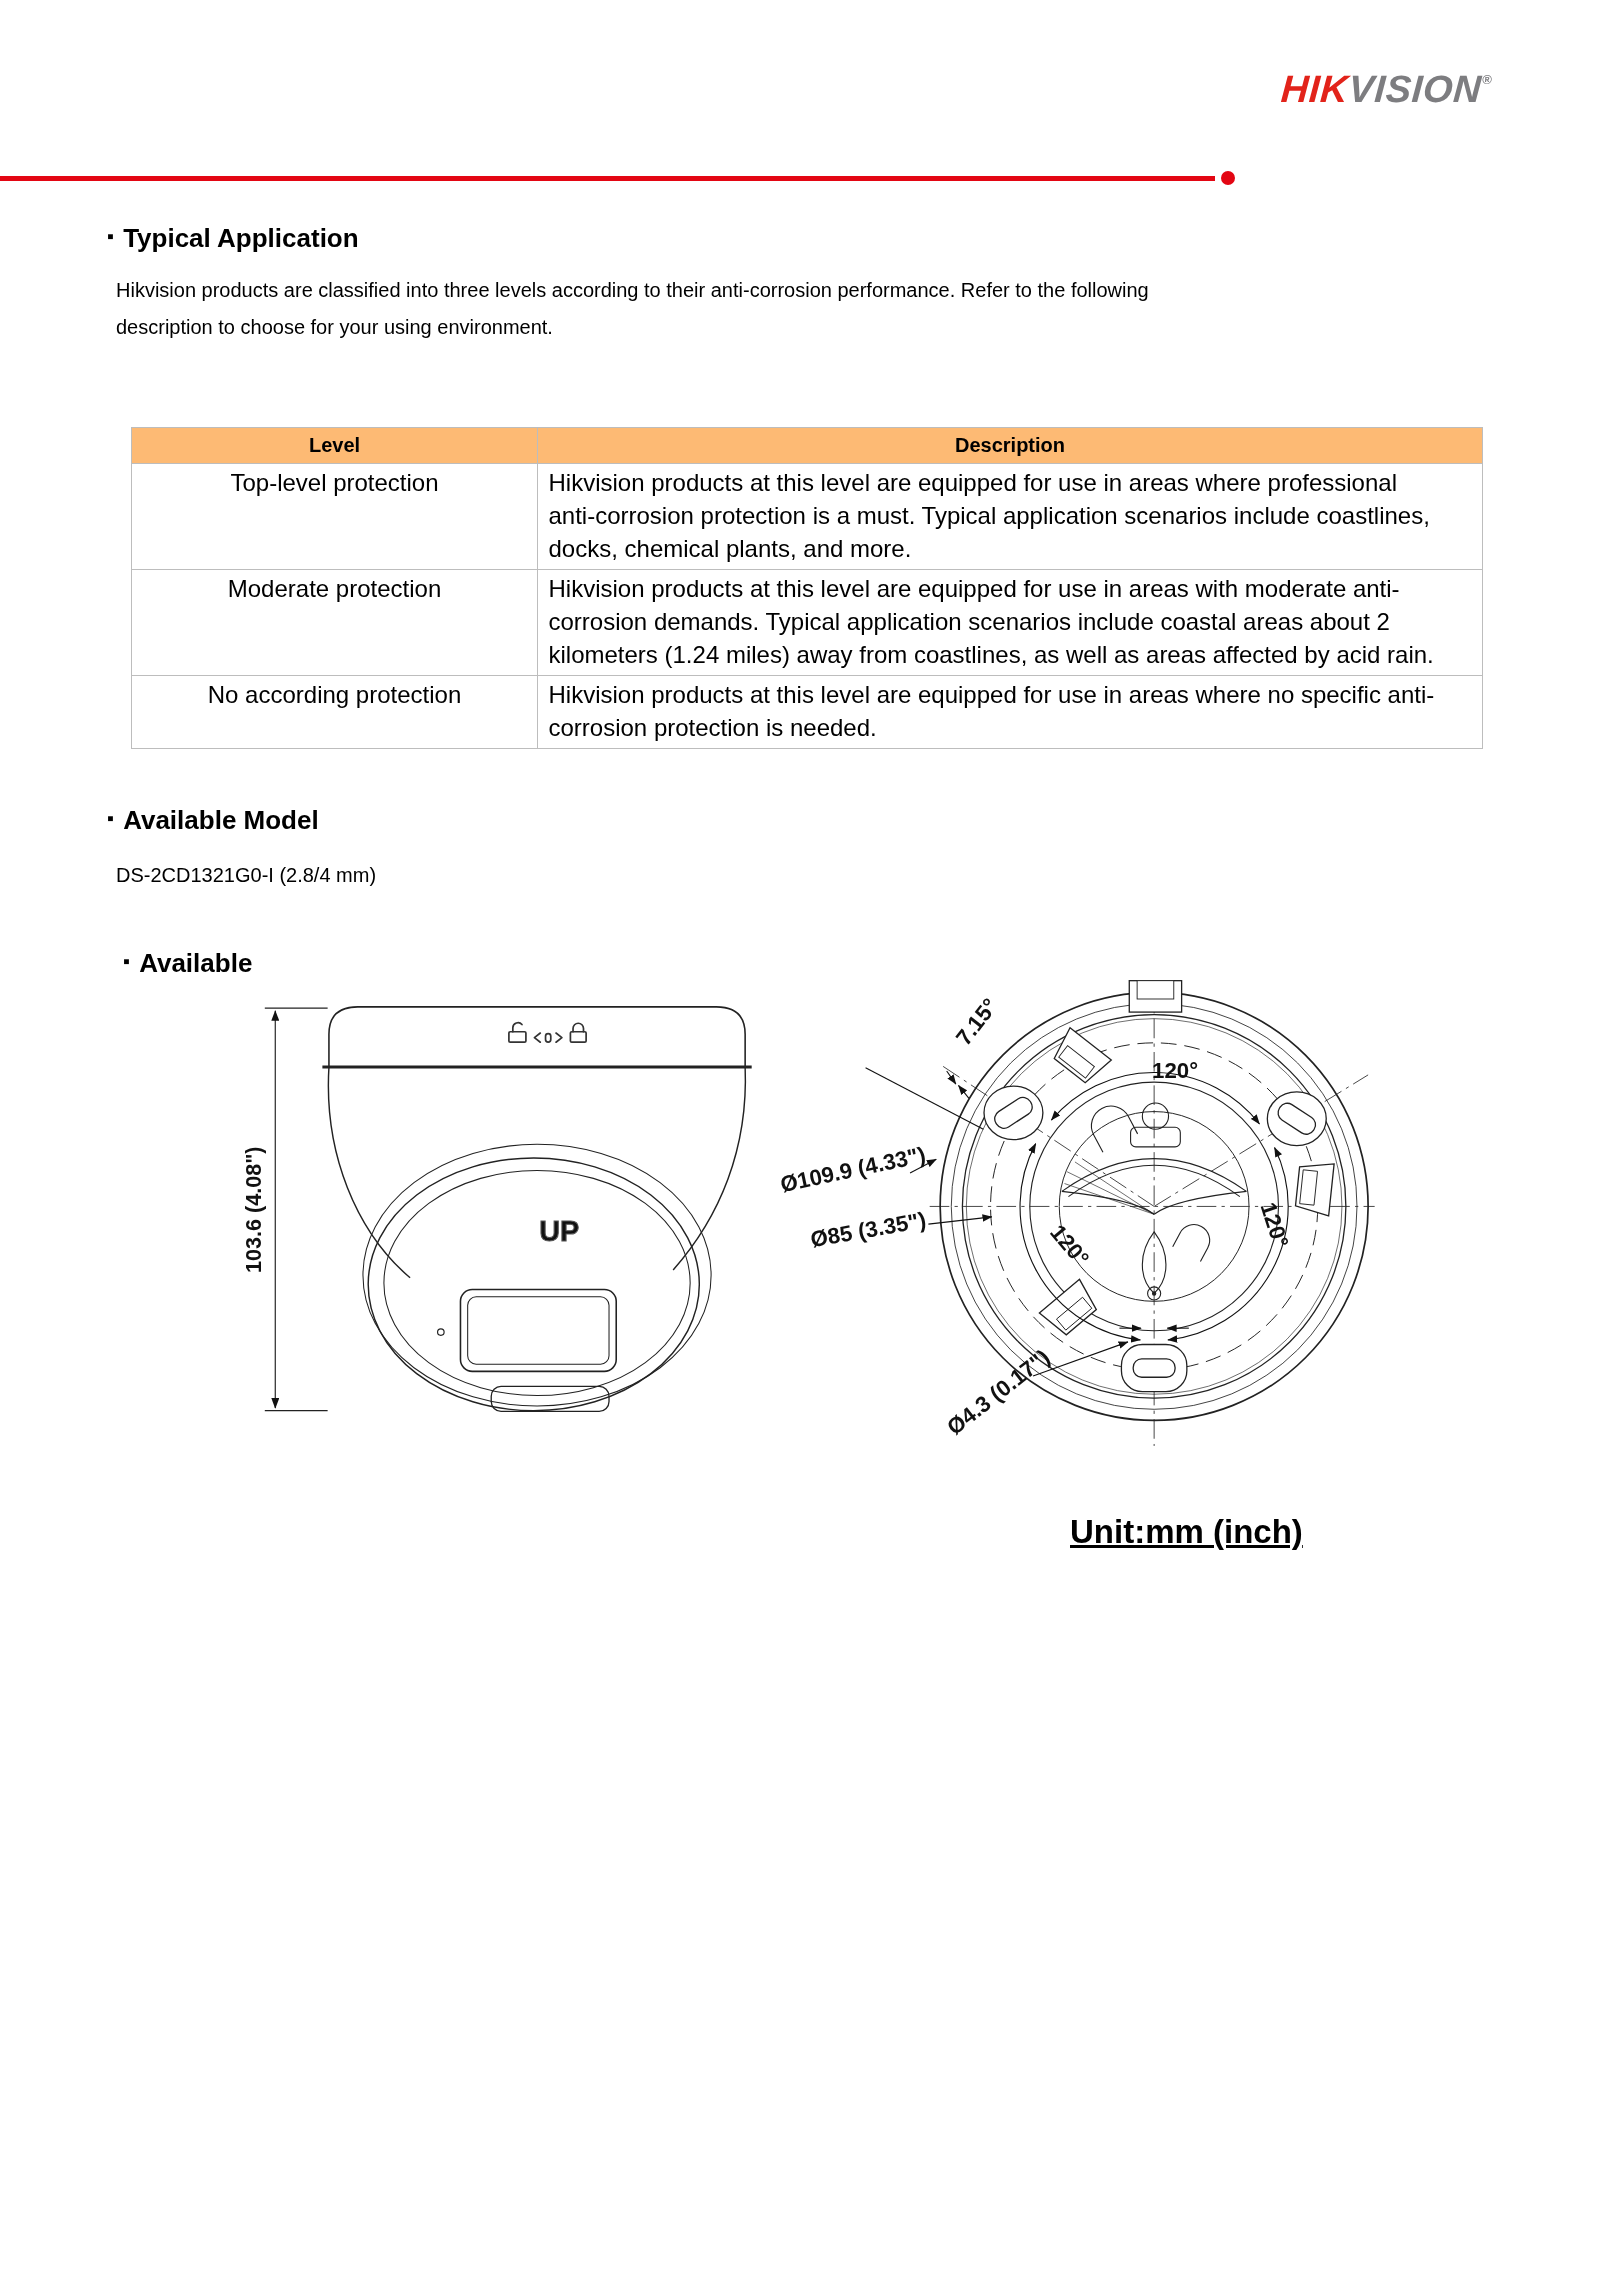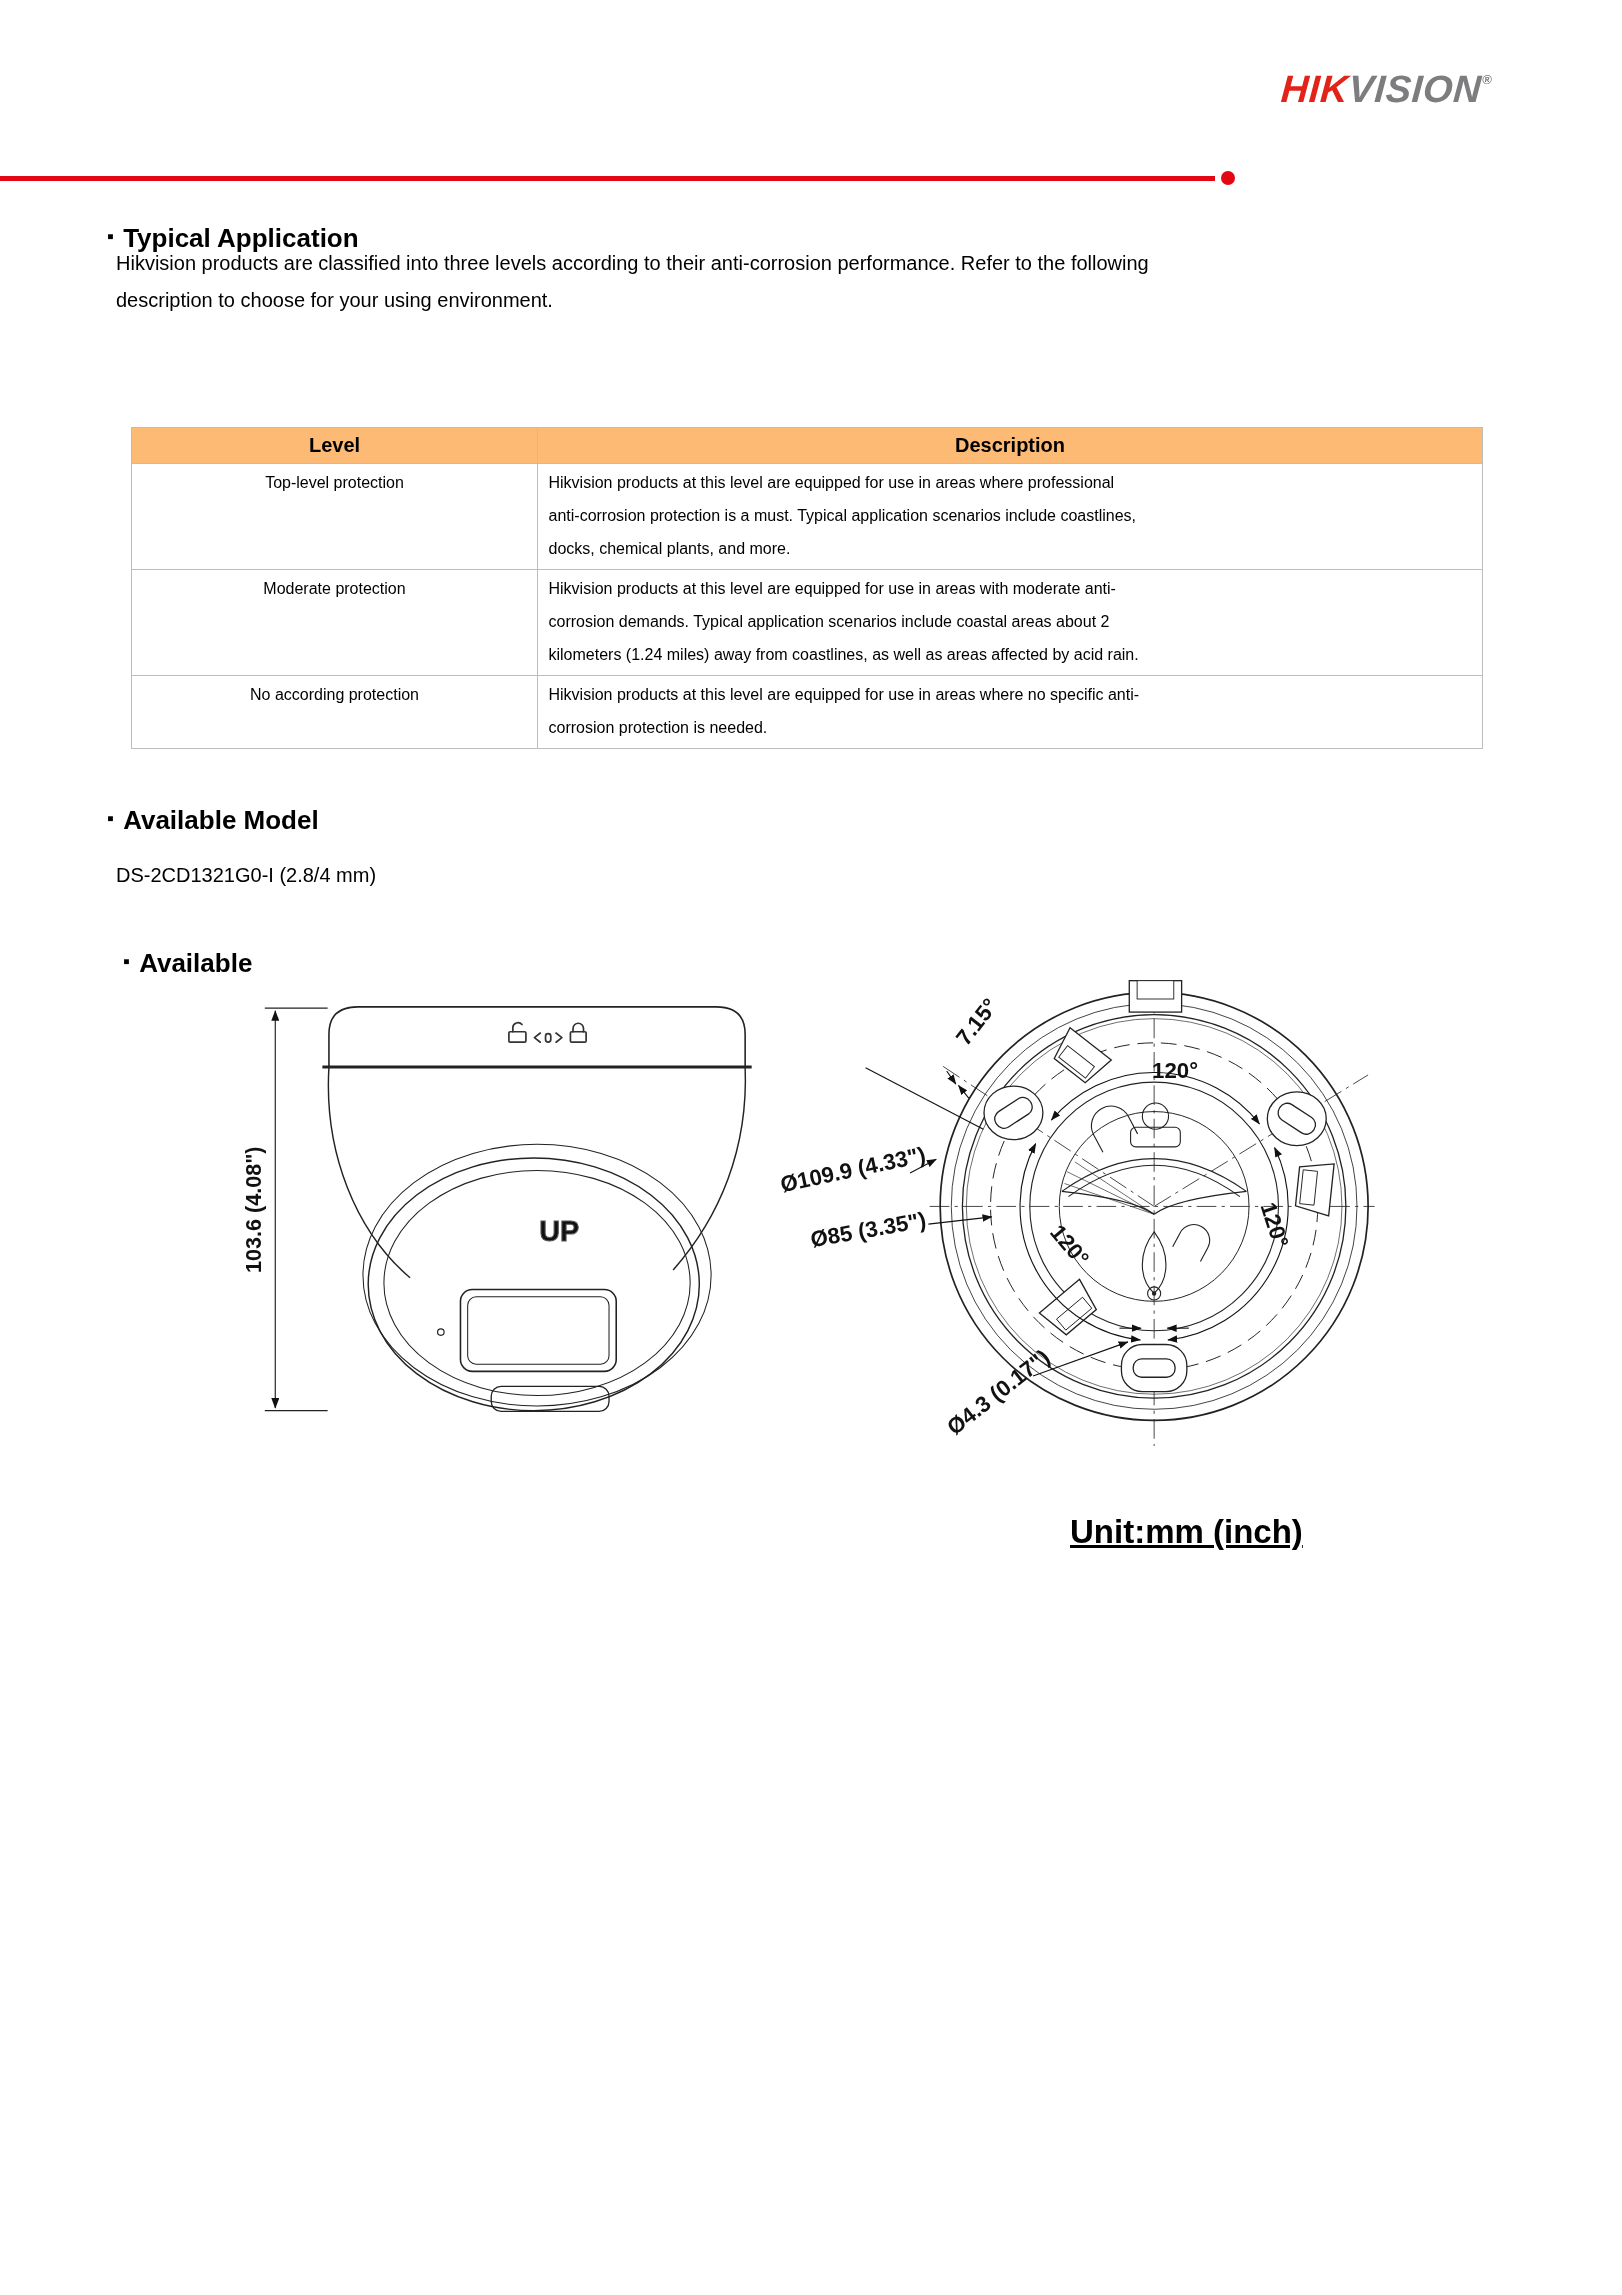--- a/index.html
+++ b/index.html
@@ -15,21 +15,21 @@
   .rule{position:absolute;left:0;top:176px;width:1215px;height:4.6px;background:#E30613;}
   .rule-dot{position:absolute;left:1221px;top:171px;width:14.4px;height:14.4px;border-radius:50%;background:#E30613;}
   
   .sec{position:absolute;display:flex;align-items:center;gap:9.2px;font-weight:bold;font-size:26px;line-height:1.1;}
   .sec .bullet{font-size:19.6px;line-height:1;transform:translateY(-2px);}
   .body-text{position:absolute;font-size:20px;line-height:37px;white-space:pre-line;}
   
   .app-table{position:absolute;left:131px;top:427px;width:1352px;border-collapse:collapse;table-layout:fixed;}
   .app-table th{background:#fdba74;font-weight:bold;font-size:20px;height:35px;text-align:center;
                 vertical-align:middle;border:1.3px solid #BDBDBD;padding:0;}
-  .app-table td{font-size:16px;line-height:33px;vertical-align:top;border:1.3px solid #BDBDBD;
+  .app-table td{font-size:24px;line-height:33px;vertical-align:top;border:1.3px solid #BDBDBD;
                 padding:2px 10.5px 3.9px;background:#fff;}
   .app-table td.level{text-align:center;}
   .app-table td.desc{white-space:pre-line;}
   .col-level{width:406px;}
   
   .dim-svg{position:absolute;}
   svg text{font-family:"Liberation Sans","DejaVu Sans",sans-serif;font-weight:bold;fill:#111;}
   .unit-note{position:absolute;left:1070px;top:1513px;font-size:33px;font-weight:bold;text-decoration:underline;}
 </style>
 </head>
@@ -41,21 +41,21 @@
     <span class="hik">HIK</span><span class="vision">VISION</span><span class="reg">®</span>
   </div>
 
   <div class="rule"></div>
   <div class="rule-dot"></div>
 
   <div class="sec" style="left:107px;top:224px;">
     <span class="bullet">▪</span>
     <span>Typical Application</span>
   </div>
-  <div class="body-text" style="left:116px;top:245px;width:1374px;">Hikvision products are classified into three levels according to their anti-corrosion performance. Refer to the following
+  <div class="body-text" style="left:116px;top:272px;width:1374px;">Hikvision products are classified into three levels according to their anti-corrosion performance. Refer to the following
 description to choose for your using environment.</div>
 
   <table class="app-table">
     <colgroup>
         <col class="col-level">
         <col>
       </colgroup>
     <thead>
       <tr>
         <th>Level</th>

